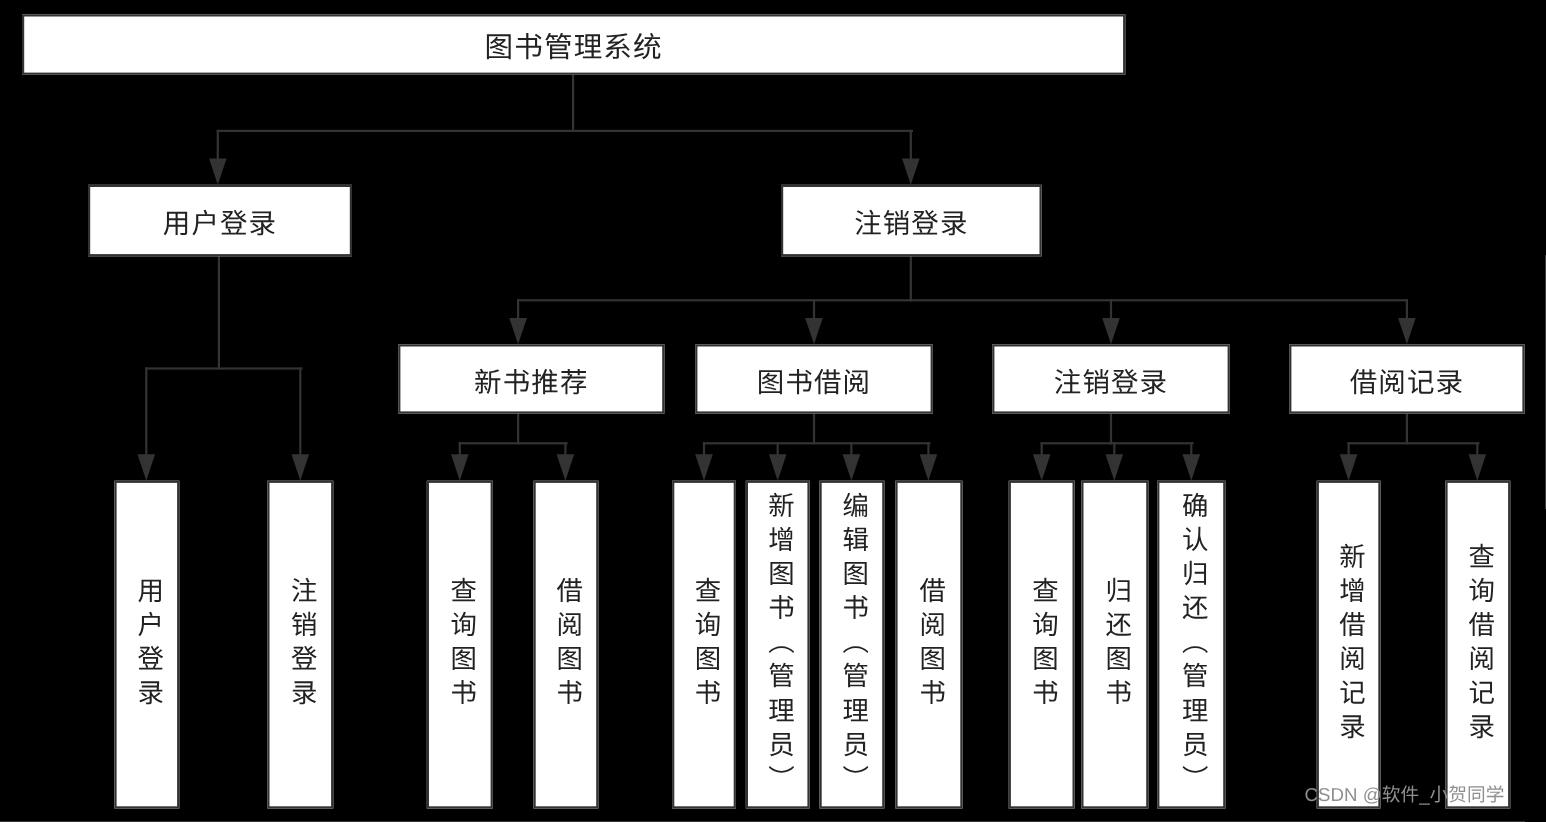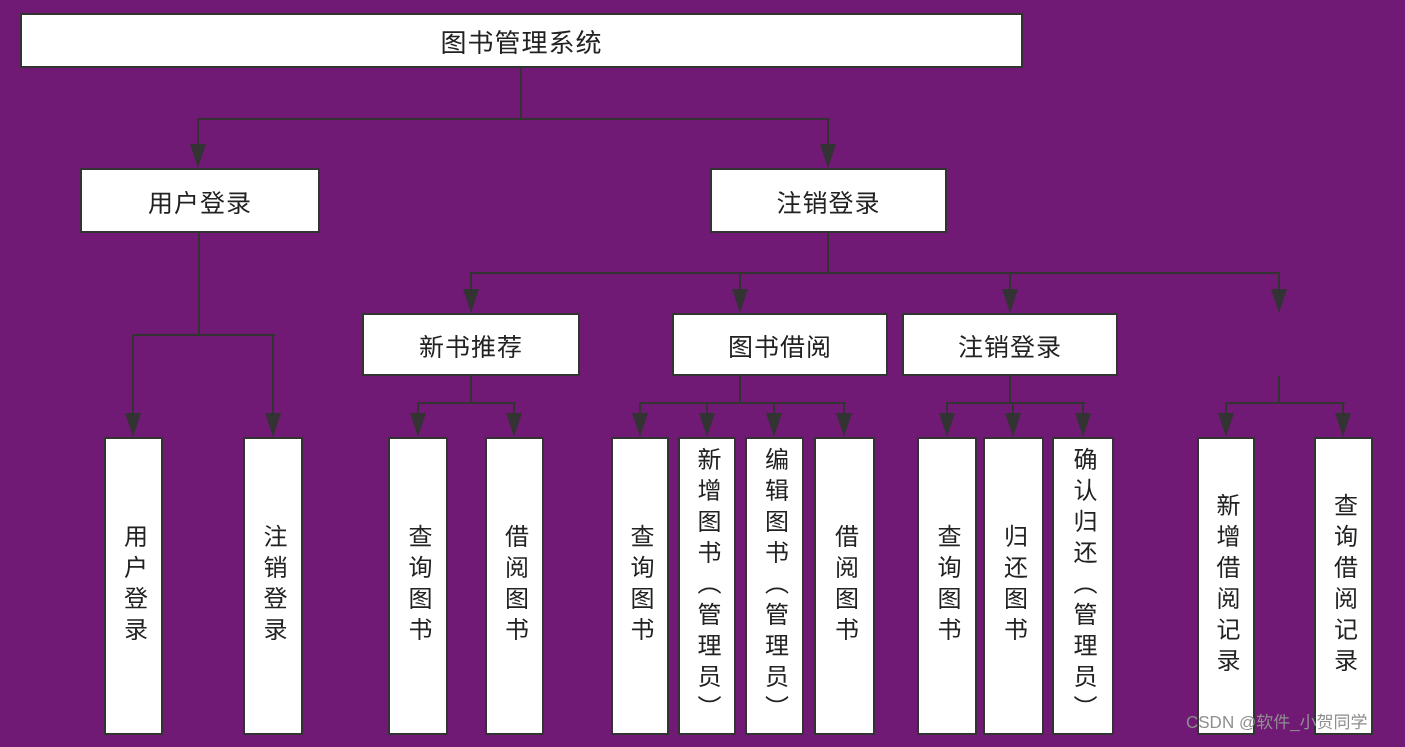--- a/index.html
+++ b/index.html
@@ -4,21 +4,21 @@
 <style>
   html, body { margin: 0; padding: 0; }
   body {
     background: #ffffff;
     font-family: "Liberation Sans", "DejaVu Sans", sans-serif;
   }
   #canvas {
     position: relative;
     width: 1405px;
     height: 747px;
-    background: #701a75;
+    background: #000000;
     overflow: hidden;
   }
   .box {
     position: absolute;
     box-sizing: border-box;
     border: 2.5px solid #333333;
     background: #ffffff;
     display: flex;
     align-items: center;
     justify-content: center;
@@ -72,28 +72,31 @@
     <span class="hlabel root-label">图书管理系统</span>
   </div>
 
   <div class="box" style="left:80px; top:168px; width:240px; height:65px;">
     <span class="hlabel">用户登录</span>
   </div>
   <div class="box" style="left:710px; top:168px; width:237px; height:65px;">
     <span class="hlabel">注销登录</span>
   </div>
 
-  <div class="box" style="left:362px; top:313px; width:218px; height:63px;">
+  <div class="box" style="left:362px; top:313px; width:242px; height:63px;">
     <span class="hlabel">新书推荐</span>
   </div>
-  <div class="box" style="left:632px; top:313px; width:216px; height:63px;margin-left:40px;">
+  <div class="box" style="left:632px; top:313px; width:216px; height:63px;">
     <span class="hlabel">图书借阅</span>
   </div>
   <div class="box" style="left:902px; top:313px; width:216px; height:63px;">
     <span class="hlabel">注销登录</span>
+  </div>
+  <div class="box" style="left:1172px; top:313px; width:214px; height:63px;">
+    <span class="hlabel">借阅记录</span>
   </div>
 
   <div class="box" style="left:104px; top:437px; width:59px; height:298px;">
     <span class="vtext">用户登录</span>
   </div>
   <div class="box" style="left:243px; top:437px; width:60px; height:298px;">
     <span class="vtext">注销登录</span>
   </div>
 
   <div class="box" style="left:388px; top:437px; width:60px; height:298px;">

